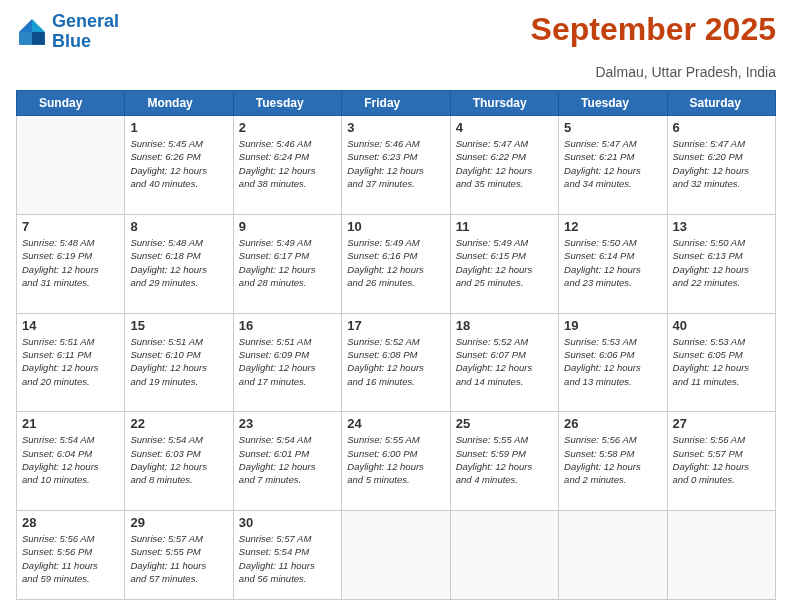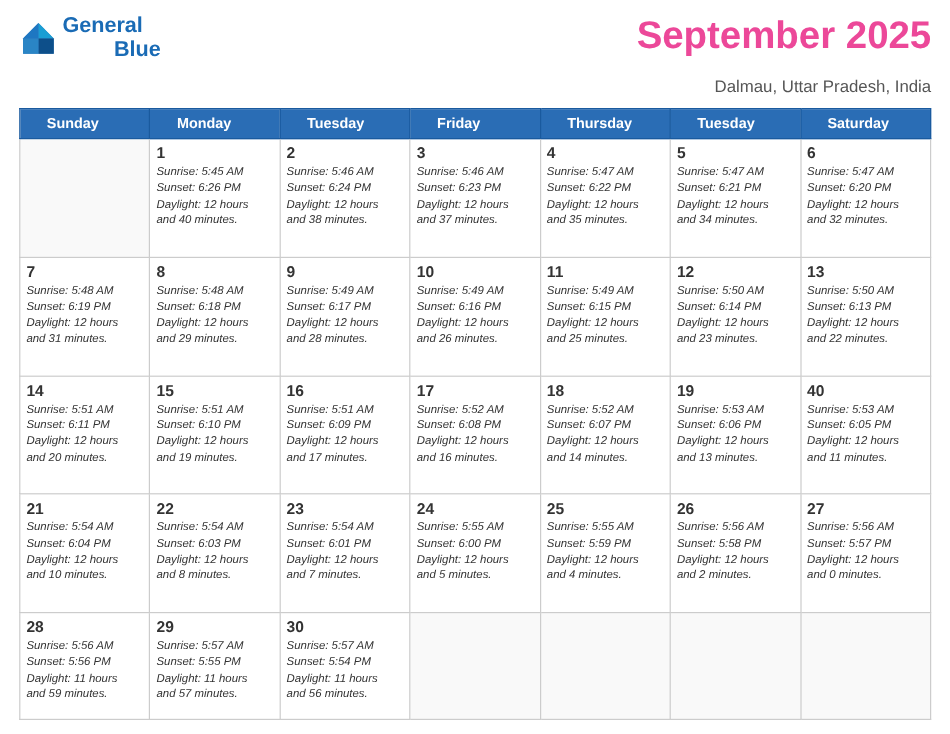--- a/index.html
+++ b/index.html
@@ -41,21 +41,21 @@
     .logo-icon {
       width: 32px;
       height: 32px;
     }
     .title-block {
       text-align: right;
     }
     .month-title {
       font-size: 32px;
       font-weight: bold;
-      color: #ec4899;
+      color: #c2410c;
       line-height: 1.1;
     }
     .location {
       font-size: 14px;
       color: #555;
       margin-top: 17px;
     }
     .calendar {
       width: 100%;
       border-collapse: collapse;
@@ -108,21 +108,21 @@
     <div class="logo">
       <svg class="logo-icon" viewBox="0 0 40 40">
         <polygon points="20,4 36,20 36,36 20,36 4,36 4,20" fill="#1a6bb5" opacity="0.85"></polygon>
         <polygon points="20,4 36,20 20,20" fill="#1a9ed4"></polygon>
         <polygon points="20,20 36,20 36,36 20,36" fill="#0d4f8a"></polygon>
         <polygon points="4,20 20,20 20,36 4,36" fill="#2a85c5"></polygon>
         <polygon points="4,20 20,4 20,20" fill="#1e77c2"></polygon>
       </svg>
       <div class="logo-text">
         <span>General</span><br>
-        <span style="color:#1a6bb5;margin-left:43px;">Blue</span>
+        <span style="color:#1a6bb5;">Blue</span>
       </div>
     </div>
     <div class="title-block">
       <div class="month-title">September 2025</div>
       <div class="location">Dalmau, Uttar Pradesh, India</div>
     </div>
   </div>
 
   <table class="calendar">
     <thead>

